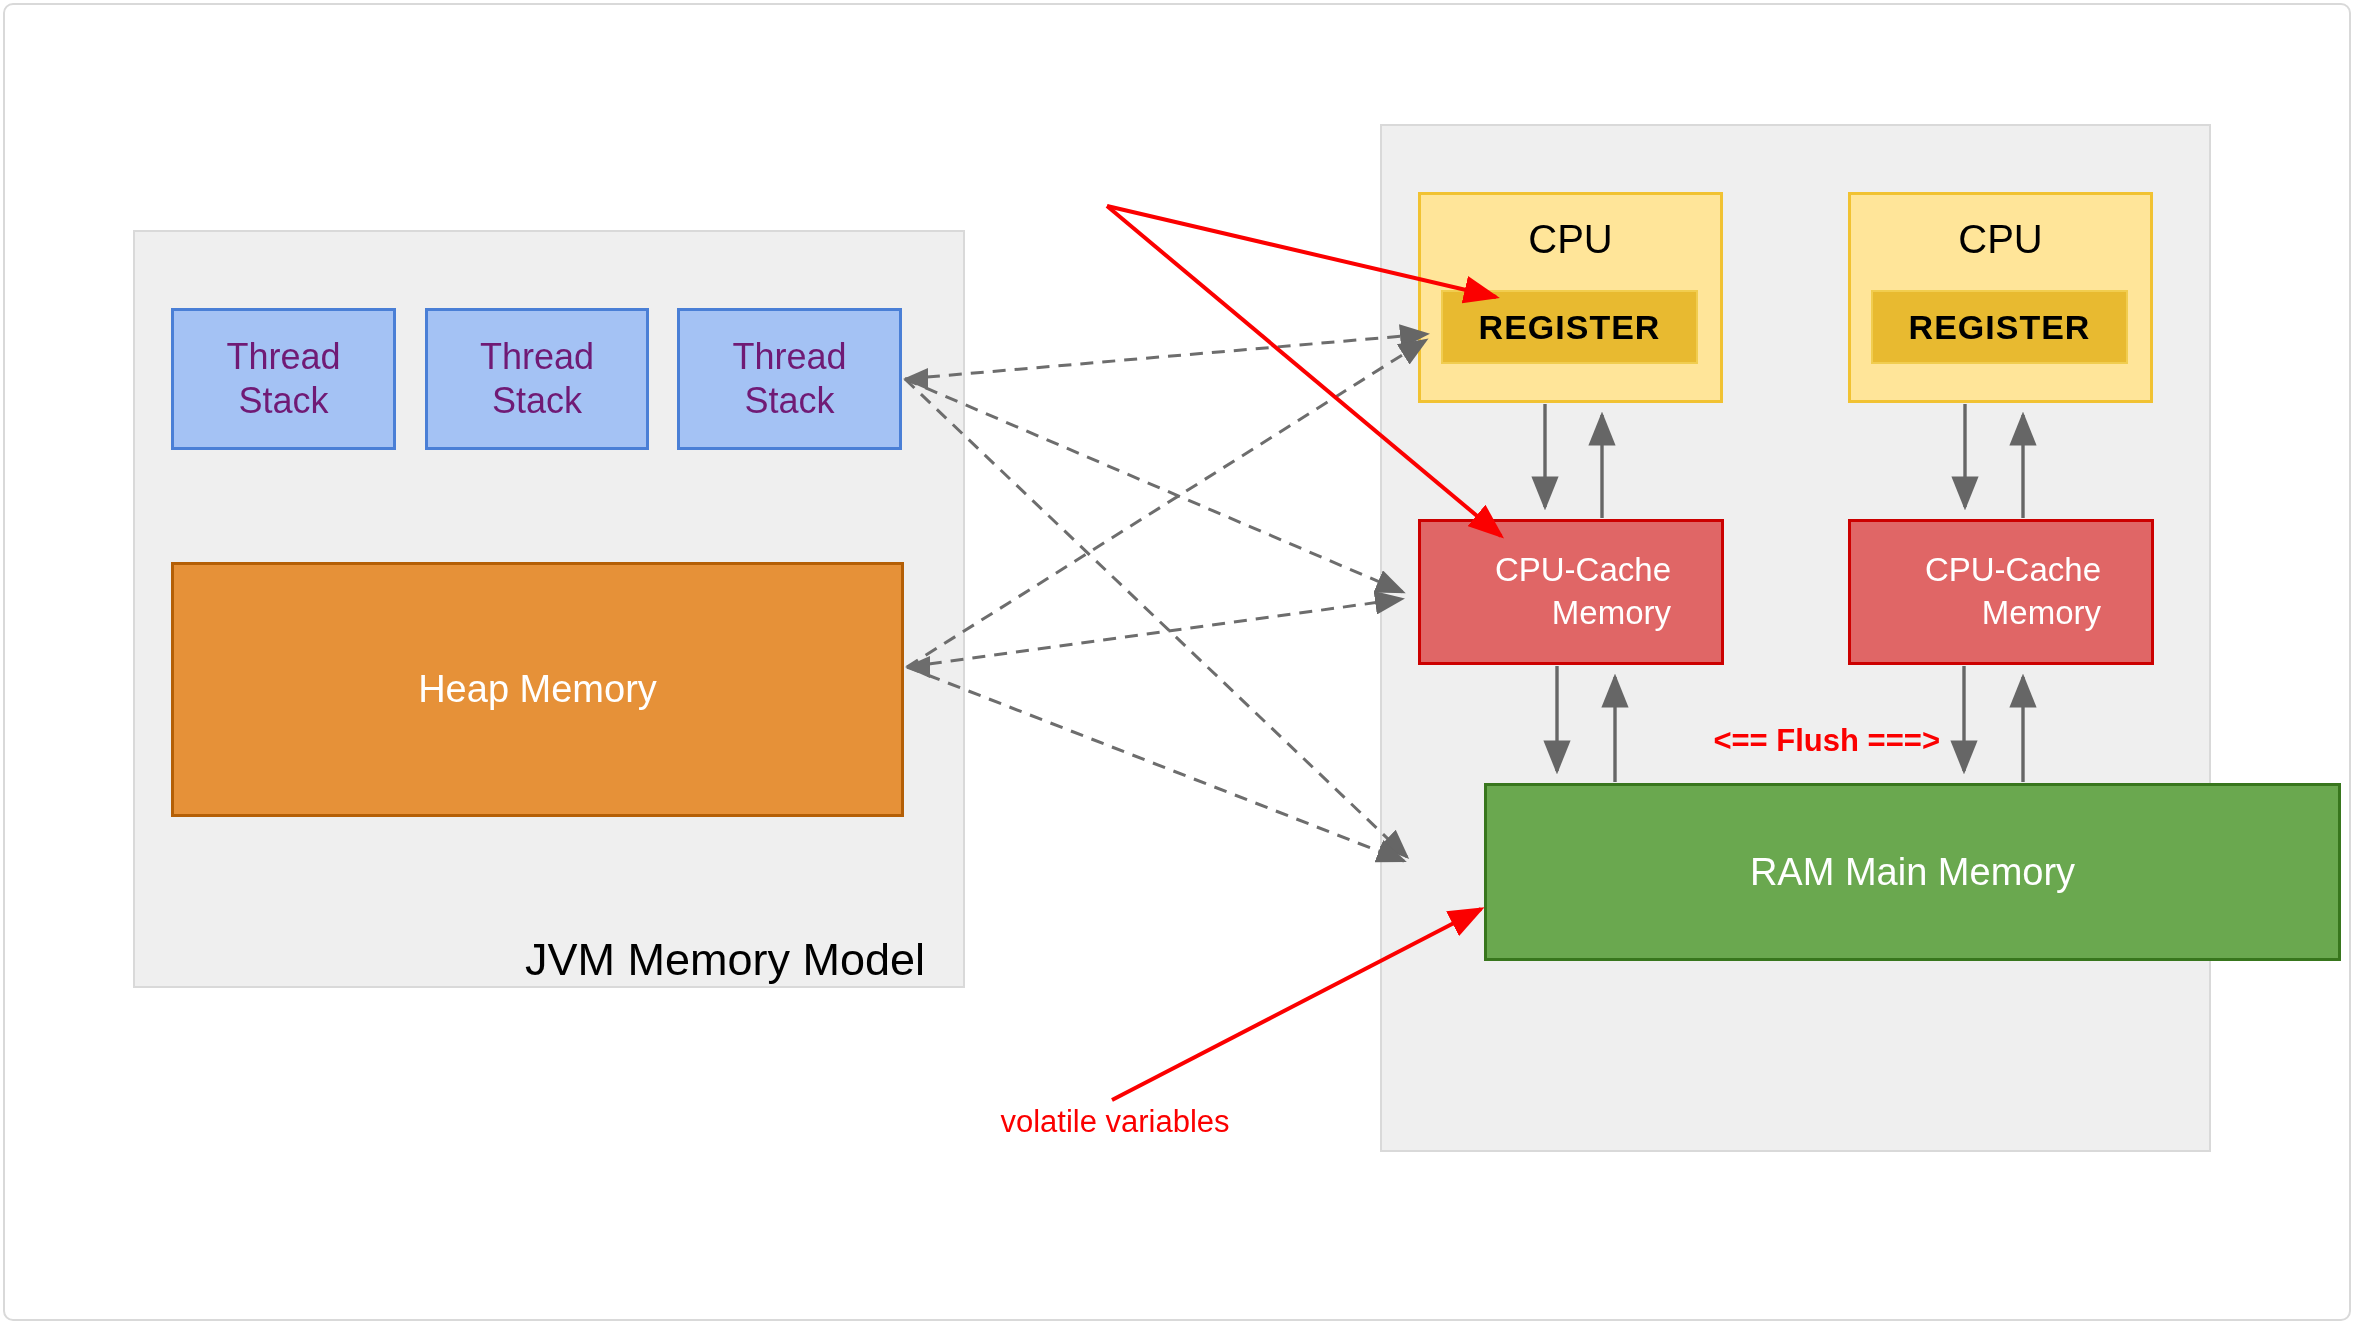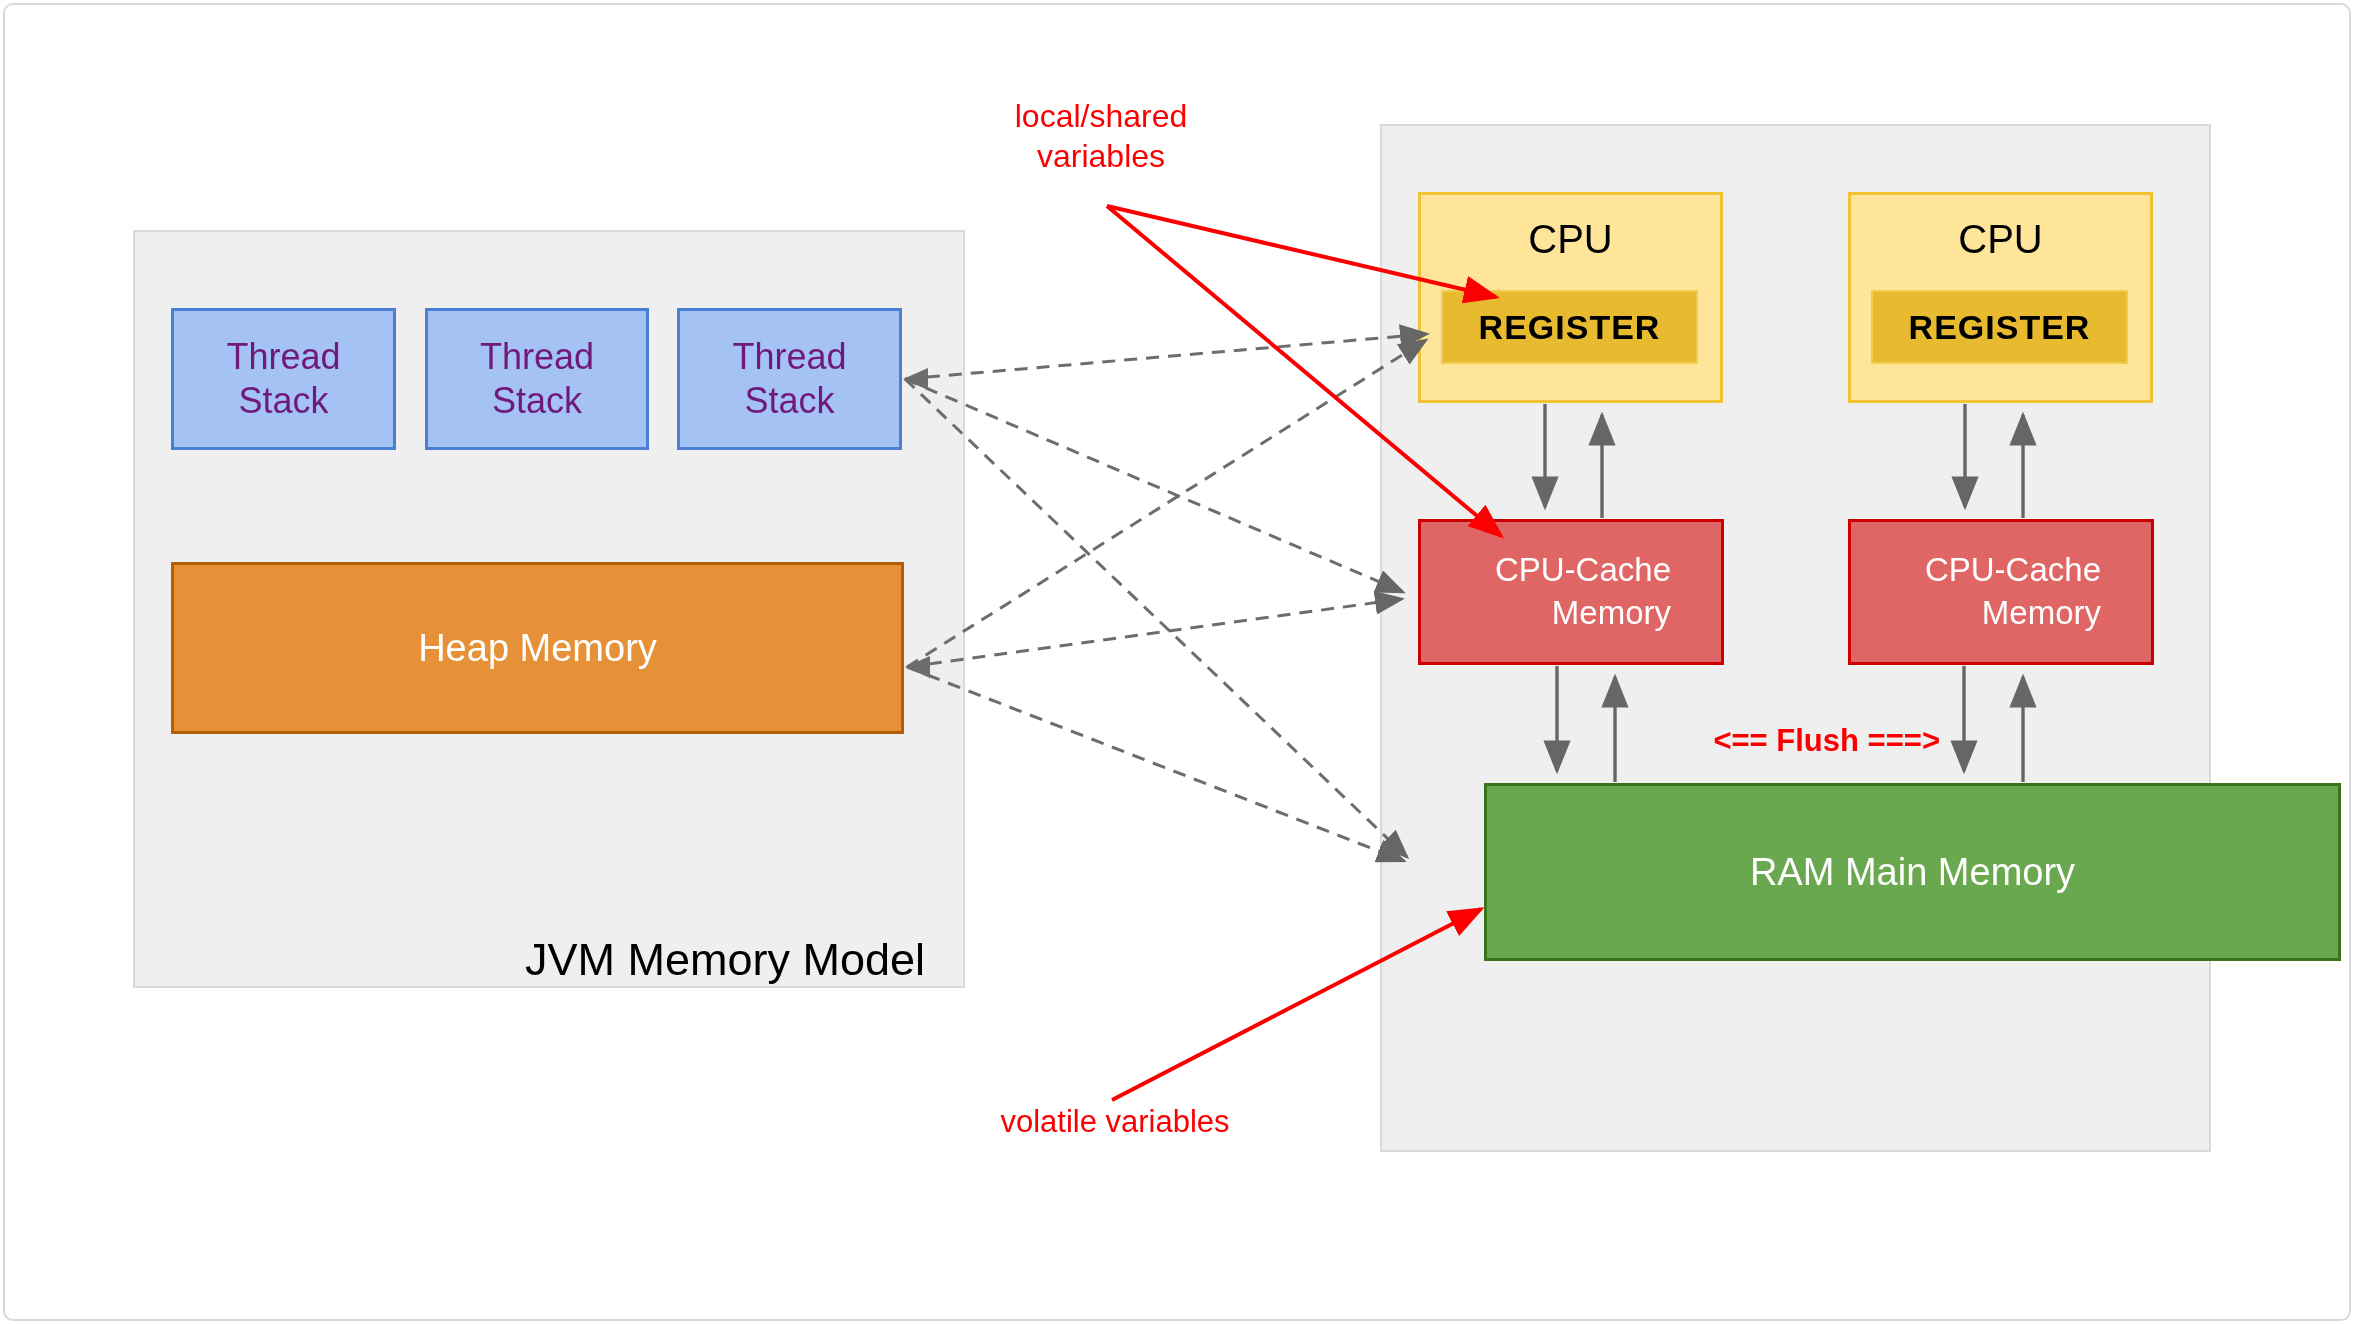--- a/index.html
+++ b/index.html
@@ -61,21 +61,21 @@
   <div class="box thread" style="left:171px;top:308px;width:225px;height:142px;">
     <div class="inner">Thread Stack</div>
   </div>
   <div class="box thread" style="left:425px;top:308px;width:224px;height:142px;">
     <div class="inner">Thread Stack</div>
   </div>
   <div class="box thread" style="left:677px;top:308px;width:225px;height:142px;">
     <div class="inner">Thread Stack</div>
   </div>
 
-  <div class="box heap" style="left:171px;top:562px;width:733px;height:172px;">
+  <div class="box heap" style="left:171px;top:562px;width:733px;height:255px;">
     <div>Heap Memory</div>
   </div>
 
   <div class="panel-label" style="left:475px;top:902px;width:500px;margin-top:32px;">JVM Memory Model</div>
 
   <div class="panel" style="left:1380px;top:124px;width:831px;height:1028px;"></div>
 
   <div class="box cpu" style="left:1418px;top:192px;width:305px;height:211px;">
     <div>CPU</div>
   </div>
@@ -97,24 +97,20 @@
     <div class="inner">CPU-Cache Memory</div>
   </div>
 
   <div class="box ram" style="left:1484px;top:783px;width:857px;height:178px;">
     <div>RAM Main Memory</div>
   </div>
 
   <div class="flush" style="left:1640px;top:723px;width:300px;">&lt;== Flush ===&gt;</div>
 
 
-  <div class="red-note" style="left:951px;top:96px;width:300px;">
-    <div>local/shared</div>
-    <div>variables</div>
-  </div>
   <div class="red-note" style="left:965px;top:1103px;width:300px;font-size:31px;">volatile variables</div>
 
   <svg id="overlay" viewBox="0 0 2354 1324">
     <defs>
       <marker id="ag" markerWidth="10" markerHeight="8" refX="9" refY="4" orient="auto" markerUnits="strokeWidth">
         <path d="M0,0 L10,4 L0,8 Z" fill="#666666"></path>
       </marker>
       <marker id="ar" markerWidth="9" markerHeight="7" refX="8" refY="3.5" orient="auto" markerUnits="strokeWidth">
         <path d="M0,0 L9,3.5 L0,7 Z" fill="#fb0000"></path>
       </marker>

